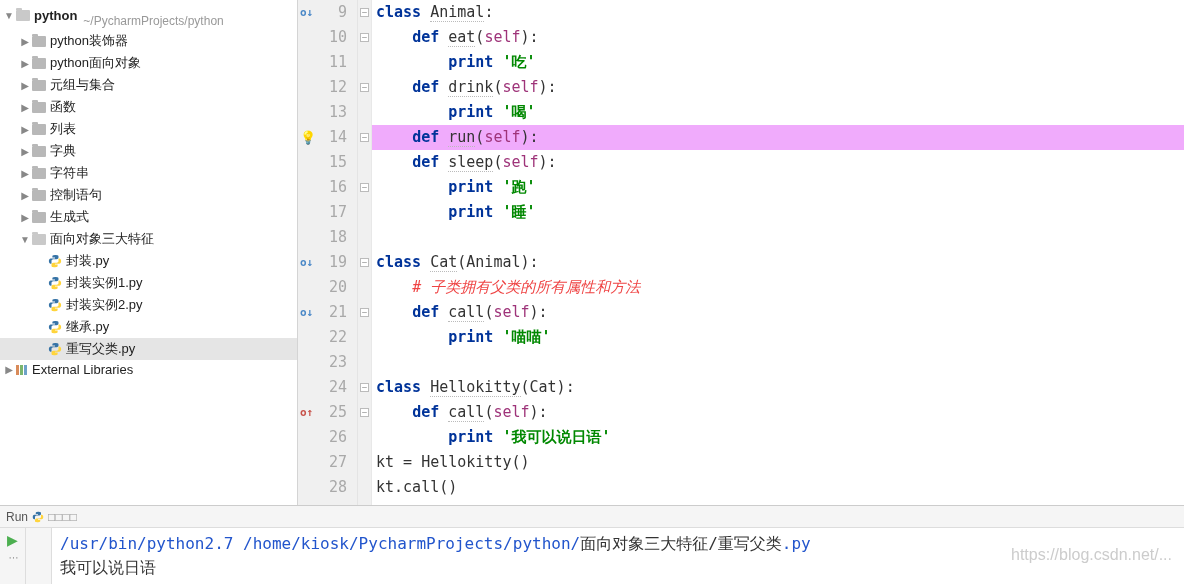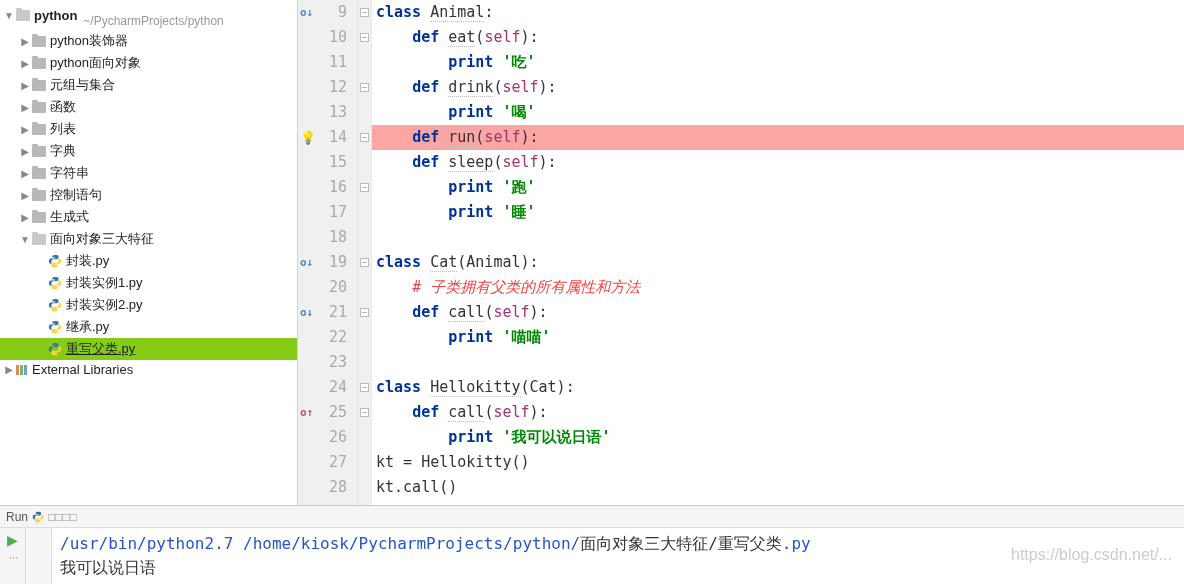--- a/index.html
+++ b/index.html
@@ -12,36 +12,36 @@
 .folder-icon.open { background: #c9c9c9; }
 .folder-icon::before { content: ""; position: absolute; top: -2px; left: 0; width: 6px; height: 2px; background: inherit; border-radius: 1px 1px 0 0; }
 .py-icon { display: inline-flex; width: 14px; height: 14px; margin-right: 4px; align-items: center; justify-content: center; }
 .py-icon svg { width: 14px; height: 14px; }
 .lib-icon { display: inline-block; width: 12px; height: 10px; margin-right: 4px; position: relative; }
 .lib-icon::before, .lib-icon::after { content: ""; position: absolute; top: 0; width: 3px; height: 10px; }
 .lib-icon::before { left: 0; background: #d98b5a; }
 .lib-icon::after { left: 4px; background: #7ab56e; }
 .lib-icon span { position: absolute; left: 8px; top: 0; width: 3px; height: 10px; background: #6ea2c8; }
 .tree-row { display: flex; align-items: center; padding: 2px 4px; white-space: nowrap; }
-.tree-row.selected { background: #84cc16; text-decoration: underline; }
+.tree-row.selected { background: #e5e5e5; }
 .path-hint { color: #999; margin-left: 6px; font-size: 12px; margin-top: 12px; }
 .bold { font-weight: bold; }
 
 .editor { flex: 1; display: flex; background: #fff; font-family: "DejaVu Sans Mono", Consolas, monospace; font-size: 15px; line-height: 25px; overflow: hidden; }
 .gutter { background: #f0f0f0; color: #a9a9a9; text-align: right; padding: 0 10px 0 14px; user-select: none; position: relative; border-right: 1px solid #e4e4e4; min-width: 60px; }
 .gutter .gl { height: 25px; position: relative; }
 .gutter .icons { position: absolute; left: -12px; top: 0; height: 25px; display: flex; align-items: center; gap: 1px; font-size: 11px; }
 .g-over { color: #4a88c7; font-weight: bold; }
 .g-up { color: #c7524a; font-weight: bold; }
 .bulb { color: #d9a94f; font-size: 13px; }
 .fold-col { width: 14px; background: #f0f0f0; border-right: 1px solid #e8e8e8; position: relative; }
 .fold-mark { position: absolute; left: 2px; width: 9px; height: 9px; border: 1px solid #bbb; background: #fff; font-size: 9px; line-height: 7px; text-align: center; color: #999; }
 .code { flex: 1; position: relative; }
 .code .line { height: 25px; padding-left: 4px; white-space: pre; }
-.code .line.hl { background: #fca5a5; }
+.code .line.hl { background: #f0abfc; }
 .kw { color: #003399; font-weight: bold; }
 .kwp { color: #003399; font-weight: bold; }
 .self { color: #9e3379; }
 .str { color: #008800; font-weight: bold; }
 .cmt { color: #ef4444; font-style: italic; }
 .def-name { border-bottom: 1px dotted #bbb; }
 .cls-name { border-bottom: 1px dotted #bbb; }
 
 .run-bar { border-top: 1px solid #ccc; background: #f5f5f5; height: 22px; display: flex; align-items: center; font-size: 12px; padding: 0 6px; color: #555; }
 .run-bar .py-mini { width: 12px; height: 12px; margin: 0 4px; }

